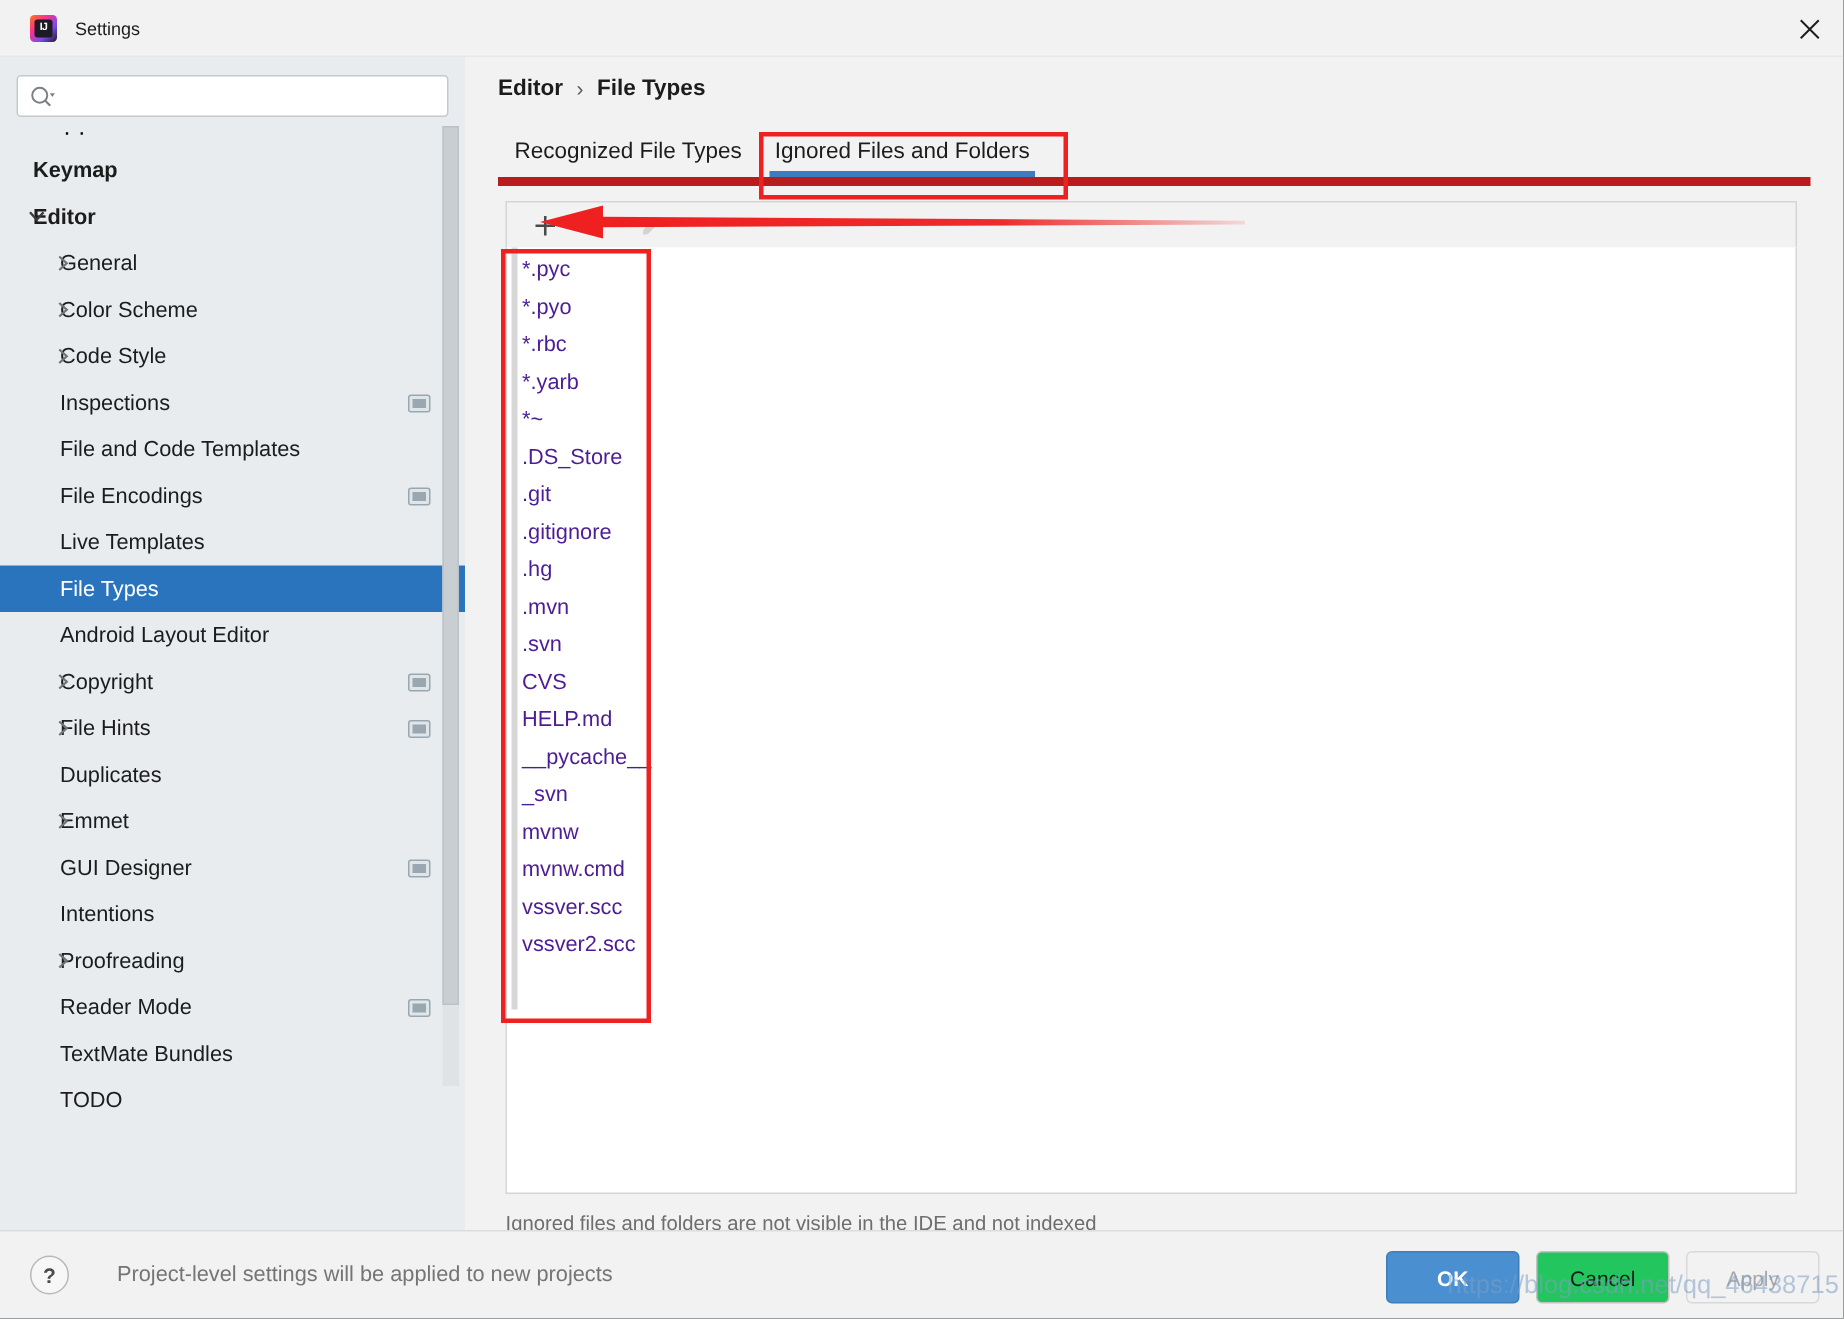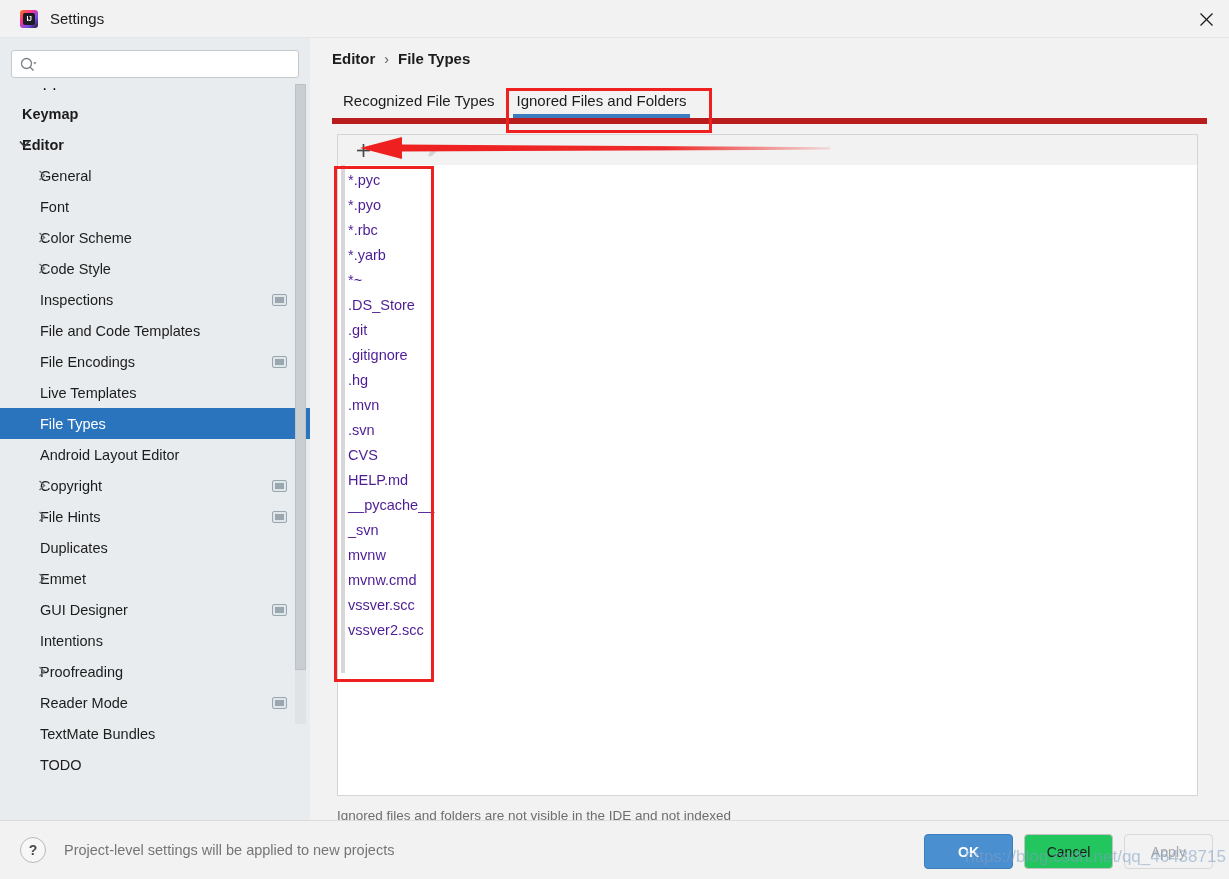--- a/index.html
+++ b/index.html
@@ -33,21 +33,21 @@
   #app-icon::after {
     content: ""; position: absolute; left: 3px; top: 3px;
     width: 12px; height: 12px; background: #1b1b22; border-radius: 2px;
   }
   #app-icon .ij-text {
     position: absolute; left: 0; top: 1px; width: 18px;
     text-align: center; color: #fff; font-size: 7px; font-weight: bold;
     z-index: 2; line-height: 16px; letter-spacing: -0.5px;
   }
   #title-text {
-    font-size: 15px; color: #1c1c1c;
+    font-size: 12px; color: #1c1c1c;
   }
   #close-btn {
     position: absolute; right: 0; top: 0; width: 46px; height: 38px;
     display: flex; align-items: center; justify-content: center;
     cursor: pointer;
   }
   #close-btn svg { display: block; }
 
   
   #sidebar {
@@ -180,21 +180,21 @@
     background: #f2f2f2; border-top: 1px solid #dcdcdc;
     display: flex; align-items: center;
   }
   #help-btn {
     width: 26px; height: 26px; margin-left: 20px; border-radius: 50%;
     border: 1px solid #b9b9b9; background: #f7f7f7;
     display: flex; align-items: center; justify-content: center;
     font-size: 14px; font-weight: bold; color: #4a4a4a; cursor: pointer;
   }
   #bottom-note {
-    margin-left: 18px; font-size: 14.5px; color: #757575;
+    margin-left: 32px; font-size: 14.5px; color: #757575;
   }
   #btn-group {
     position: absolute; right: 16px; top: 13px;
     display: flex; align-items: center; gap: 11px;
   }
   .dlg-btn {
     height: 35px; min-width: 89px; padding: 0 16px;
     font-family: "Liberation Sans", sans-serif; font-size: 14px;
     border-radius: 4px; cursor: pointer;
     display: flex; align-items: center; justify-content: center;
@@ -280,23 +280,20 @@
             </span>
             <span>Editor</span>
           </div>
           <div class="tree-row depth2">
             <span class="arrow">
               <svg width="9" height="11" viewBox="0 0 9 11">
                 <path d="M1.5 1 L6.5 5.5 L1.5 10" fill="none" stroke="#6e7478" stroke-width="1.5"></path>
               </svg>
             </span>
             <span>General</span>
-          </div>
-          <div class="tree-row depth2">
-            <span>Font</span>
           </div>
           <div class="tree-row depth2">
             <span class="arrow">
               <svg width="9" height="11" viewBox="0 0 9 11">
                 <path d="M1.5 1 L6.5 5.5 L1.5 10" fill="none" stroke="#6e7478" stroke-width="1.5"></path>
               </svg>
             </span>
             <span>Color Scheme</span>
           </div>
           <div class="tree-row depth2">

